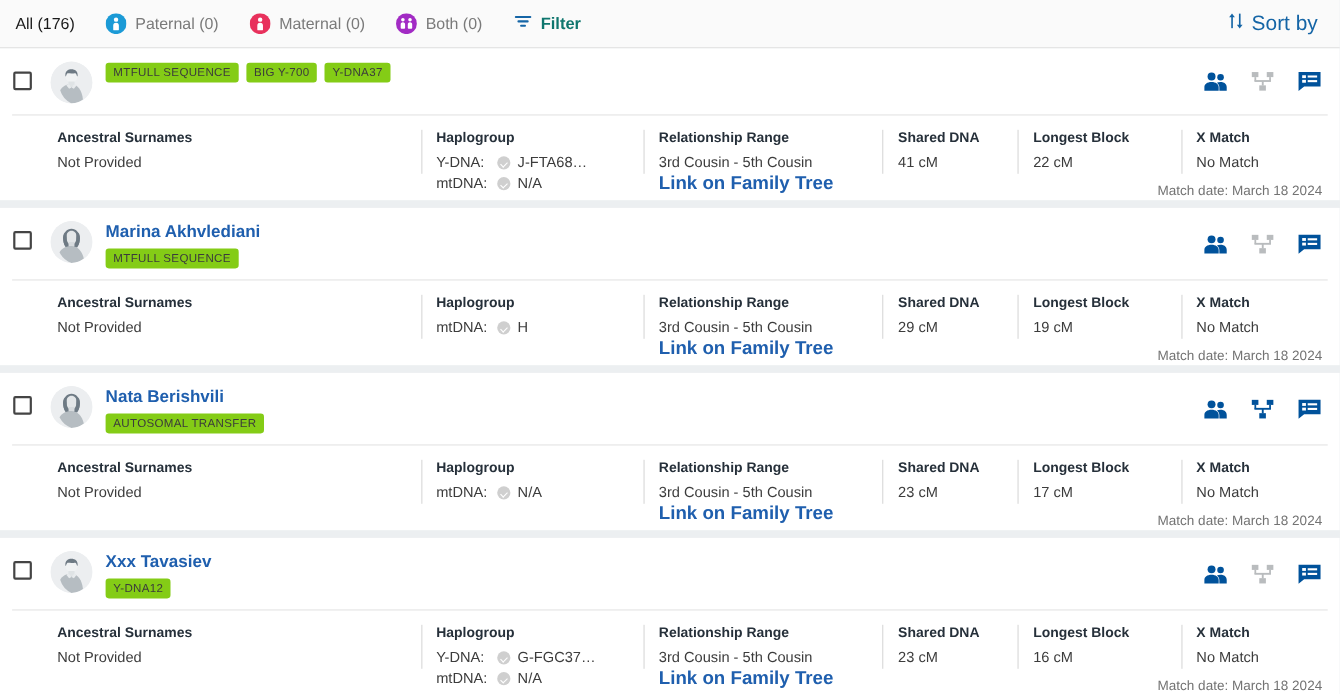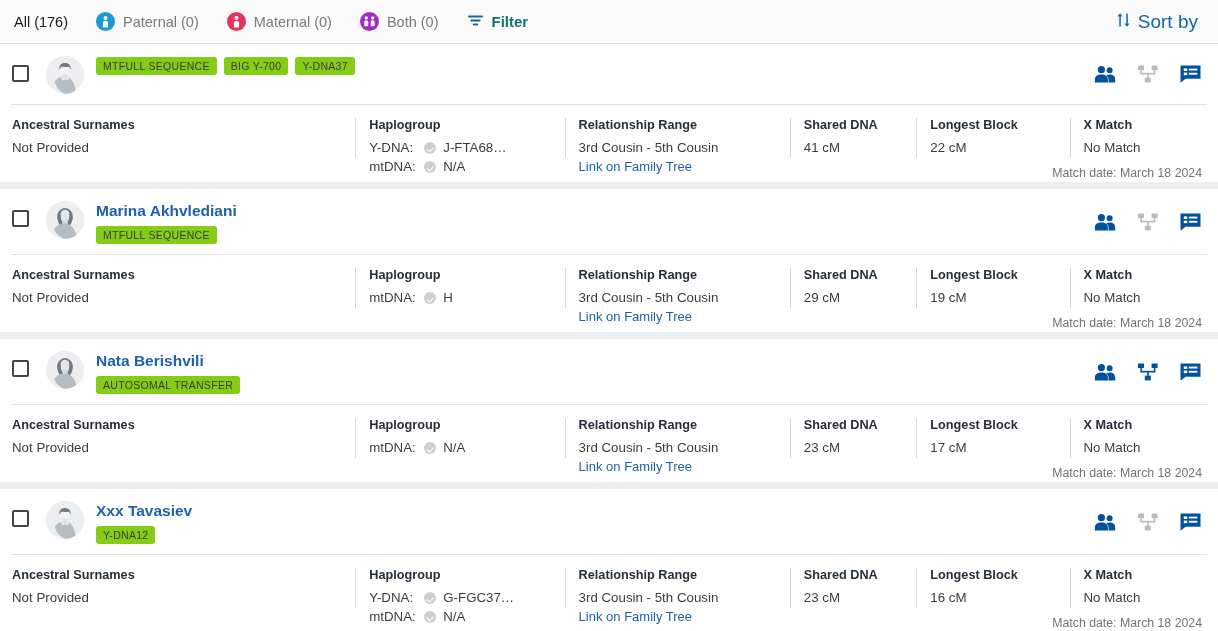--- a/index.html
+++ b/index.html
@@ -120,20 +120,21 @@
   }
   .act { cursor: pointer; display: block; }
 
   .divider { height: 1px; background: #e3e3e3; margin: 0 11px; }
 
   .card-body {
     display: flex;
     padding: 12px 15px 6px 0;
     position: relative;
     min-height: 62px;
+    margin-left: 40px;
   }
   .col { padding: 0 14px; position: relative; }
   .col + .col::before {
     content: "";
     position: absolute;
     left: 0; top: 1px;
     width: 1px; height: 40px;
     background: #d8d8d8;
   }
   .c-surnames  { width: 360px; padding-left: 12px; }
@@ -173,22 +174,22 @@
     content: "";
     position: absolute;
     left: 3px; top: 5.5px;
     width: 5px; height: 2.5px;
     border-left: 1.6px solid #fff;
     border-bottom: 1.6px solid #fff;
     transform: rotate(-45deg);
   }
   .tree-link {
     color: #1f5fae;
-    font-size: 13px;
-    font-weight: normal;
+    font-size: 17px;
+    font-weight: bold;
     line-height: 19px;
     cursor: pointer;
     white-space: nowrap;
   }
   .matchdate {
     position: absolute;
     right: 16px;
     bottom: 2px;
     font-size: 12.3px;
     color: #737373;

